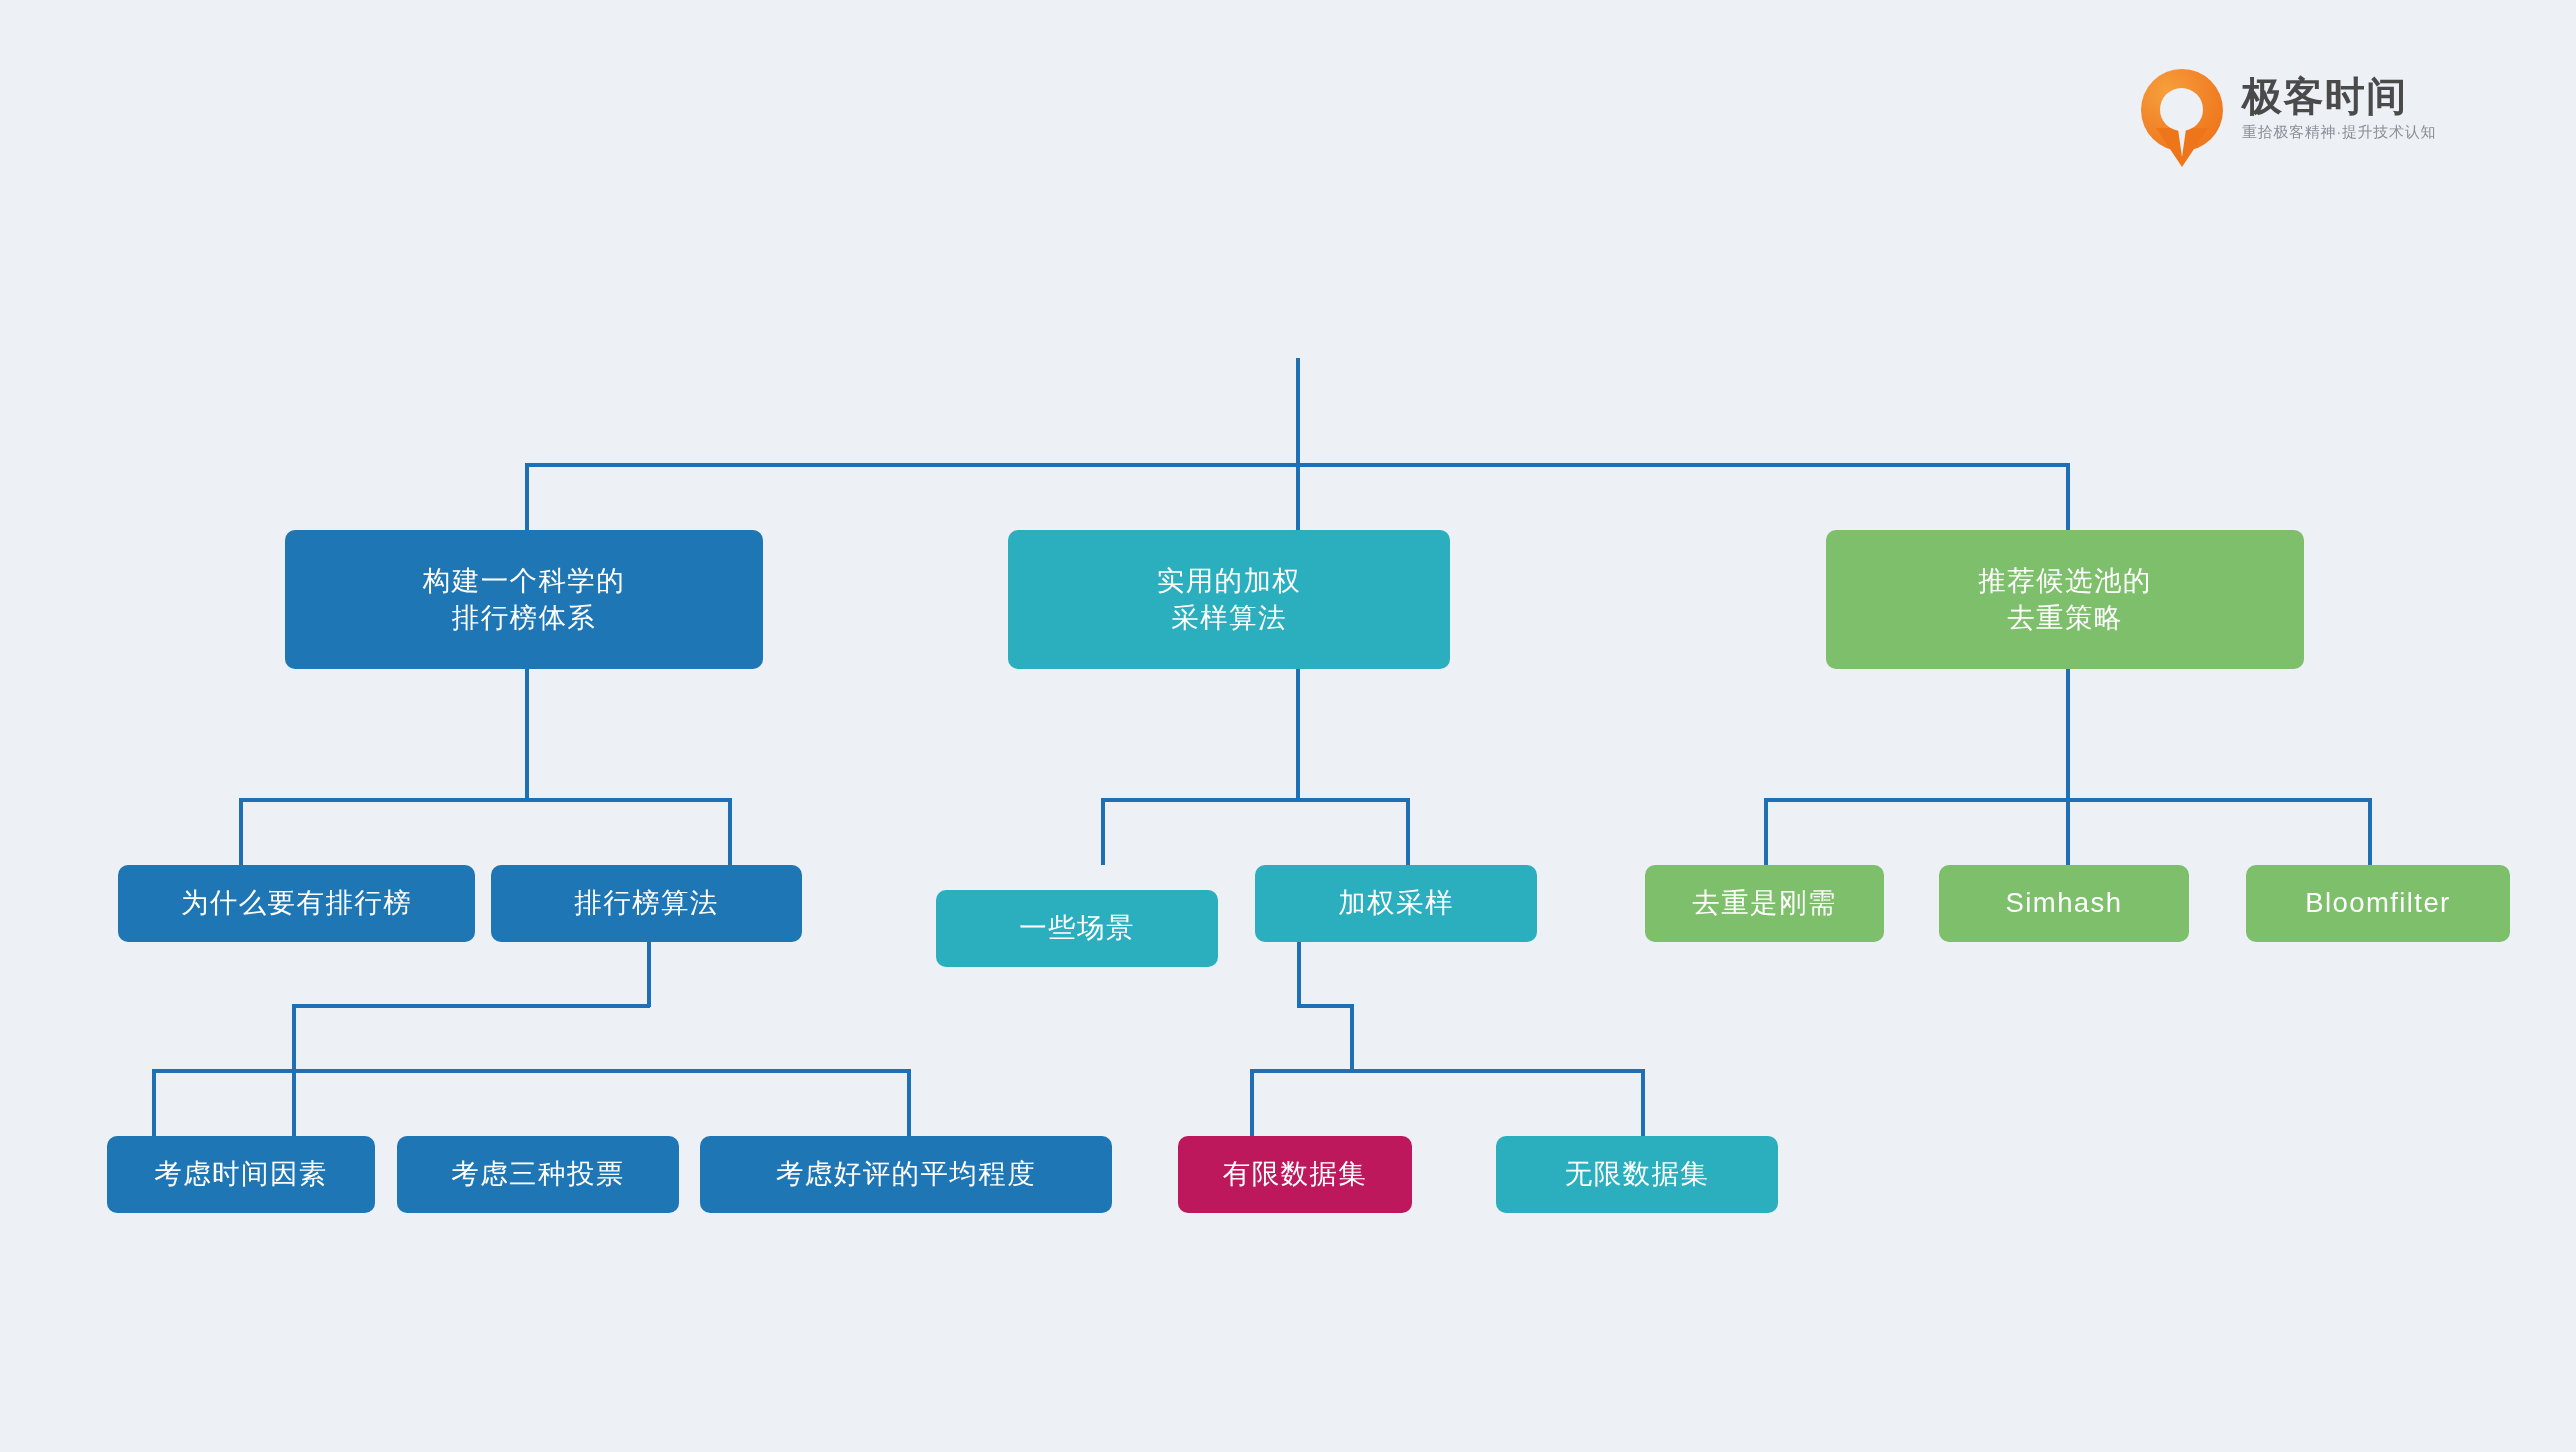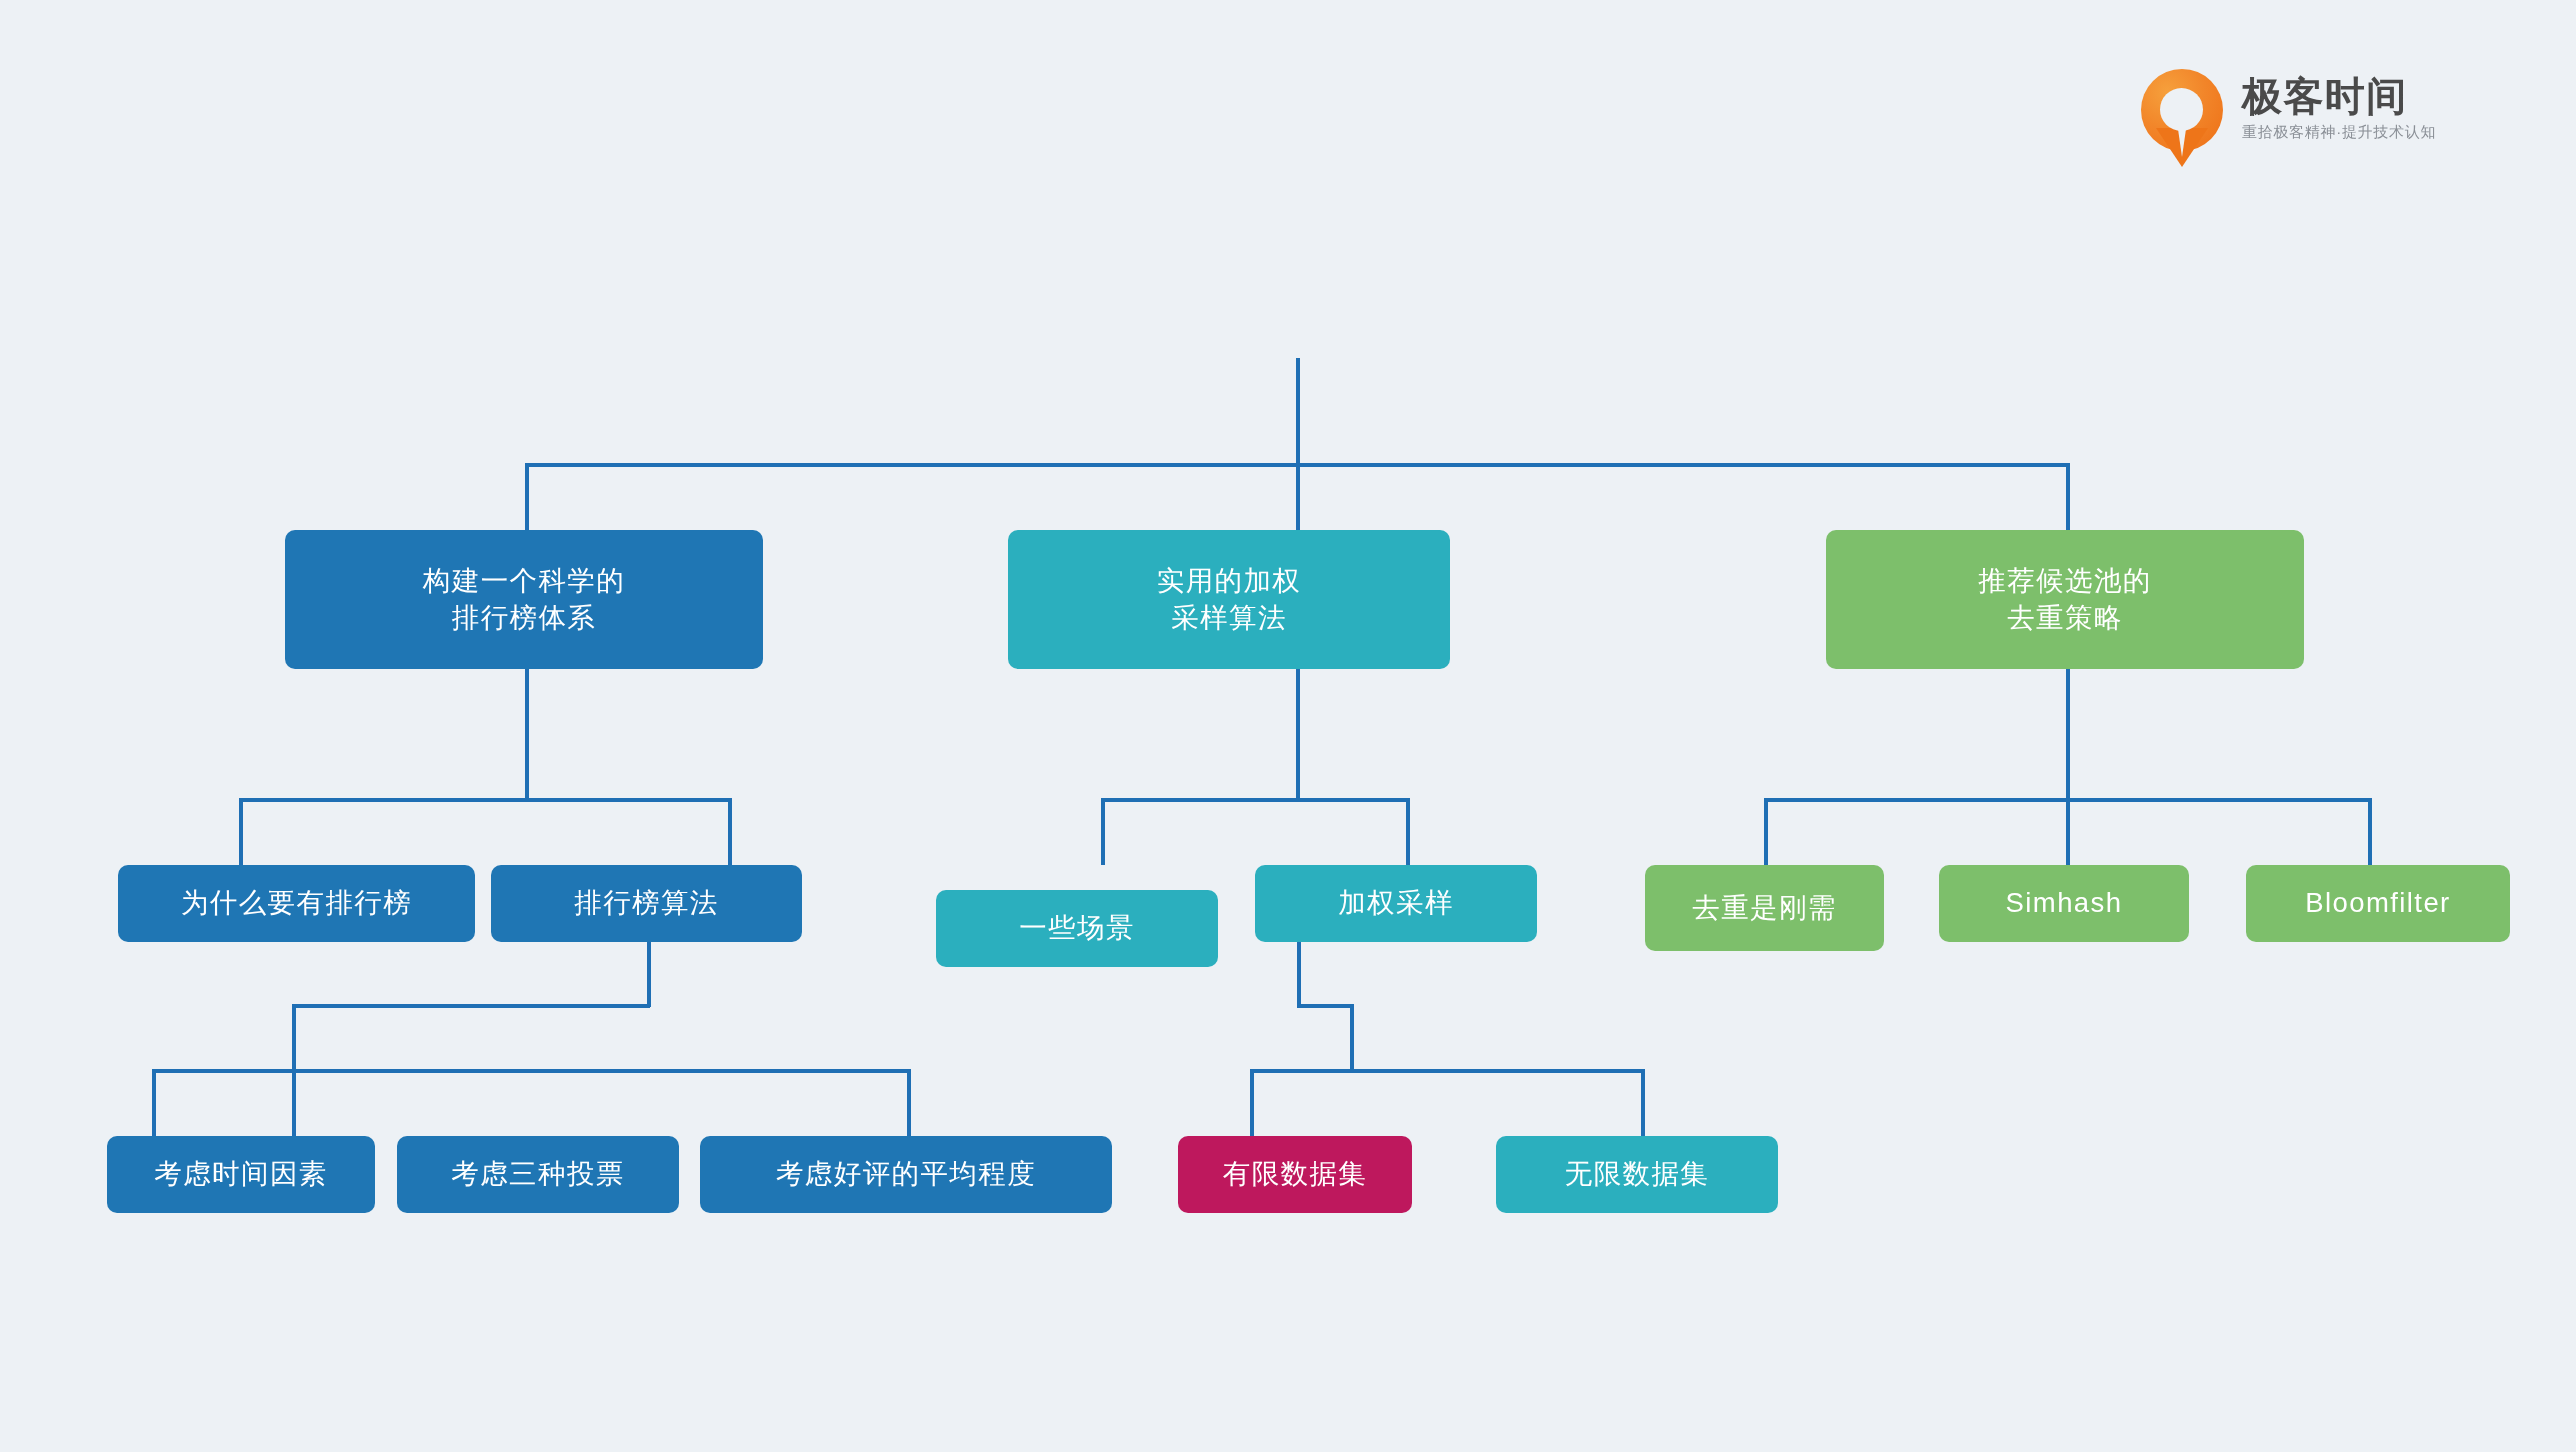--- a/index.html
+++ b/index.html
@@ -201,21 +201,21 @@
 采样算法</div>
   <div class="node lv2" style="left:1826px; top:530px; width:478px; height:139px; background:#7dbf6b;">推荐候选池的
 去重策略</div>
 
   <div class="node lv3" style="left:118px; top:865px; width:357px; height:77px; background:#1f76b4;">为什么要有排行榜</div>
   <div class="node lv3" style="left:491px; top:865px; width:311px; height:77px; background:#1f76b4;">排行榜算法</div>
 
   <div class="node lv3" style="left:936px; top:890px; width:282px; height:77px; background:#2bafbe;">一些场景</div>
   <div class="node lv3" style="left:1255px; top:865px; width:282px; height:77px; background:#2bafbe;">加权采样</div>
 
-  <div class="node lv3" style="left:1645px; top:865px; width:239px; height:86px; background:#7dbf6b;">去重是刚需</div>
+  <div class="node lv3" style="left:1645px; top:865px; width:239px; height:77px; background:#7dbf6b;">去重是刚需</div>
   <div class="node lv3" style="left:1939px; top:865px; width:250px; height:77px; background:#7dbf6b;">Simhash</div>
   <div class="node lv3" style="left:2246px; top:865px; width:264px; height:77px; background:#7dbf6b;">Bloomfilter</div>
 
   <div class="node lv4" style="left:107px; top:1136px; width:268px; height:77px; background:#1f76b4;">考虑时间因素</div>
   <div class="node lv4" style="left:397px; top:1136px; width:282px; height:77px; background:#1f76b4;">考虑三种投票</div>
   <div class="node lv4" style="left:700px; top:1136px; width:412px; height:77px; background:#1f76b4;">考虑好评的平均程度</div>
 
   <div class="node lv4" style="left:1178px; top:1136px; width:234px; height:77px; background:#be185d;">有限数据集</div>
   <div class="node lv4" style="left:1496px; top:1136px; width:282px; height:77px; background:#2bafbe;">无限数据集</div>
 

